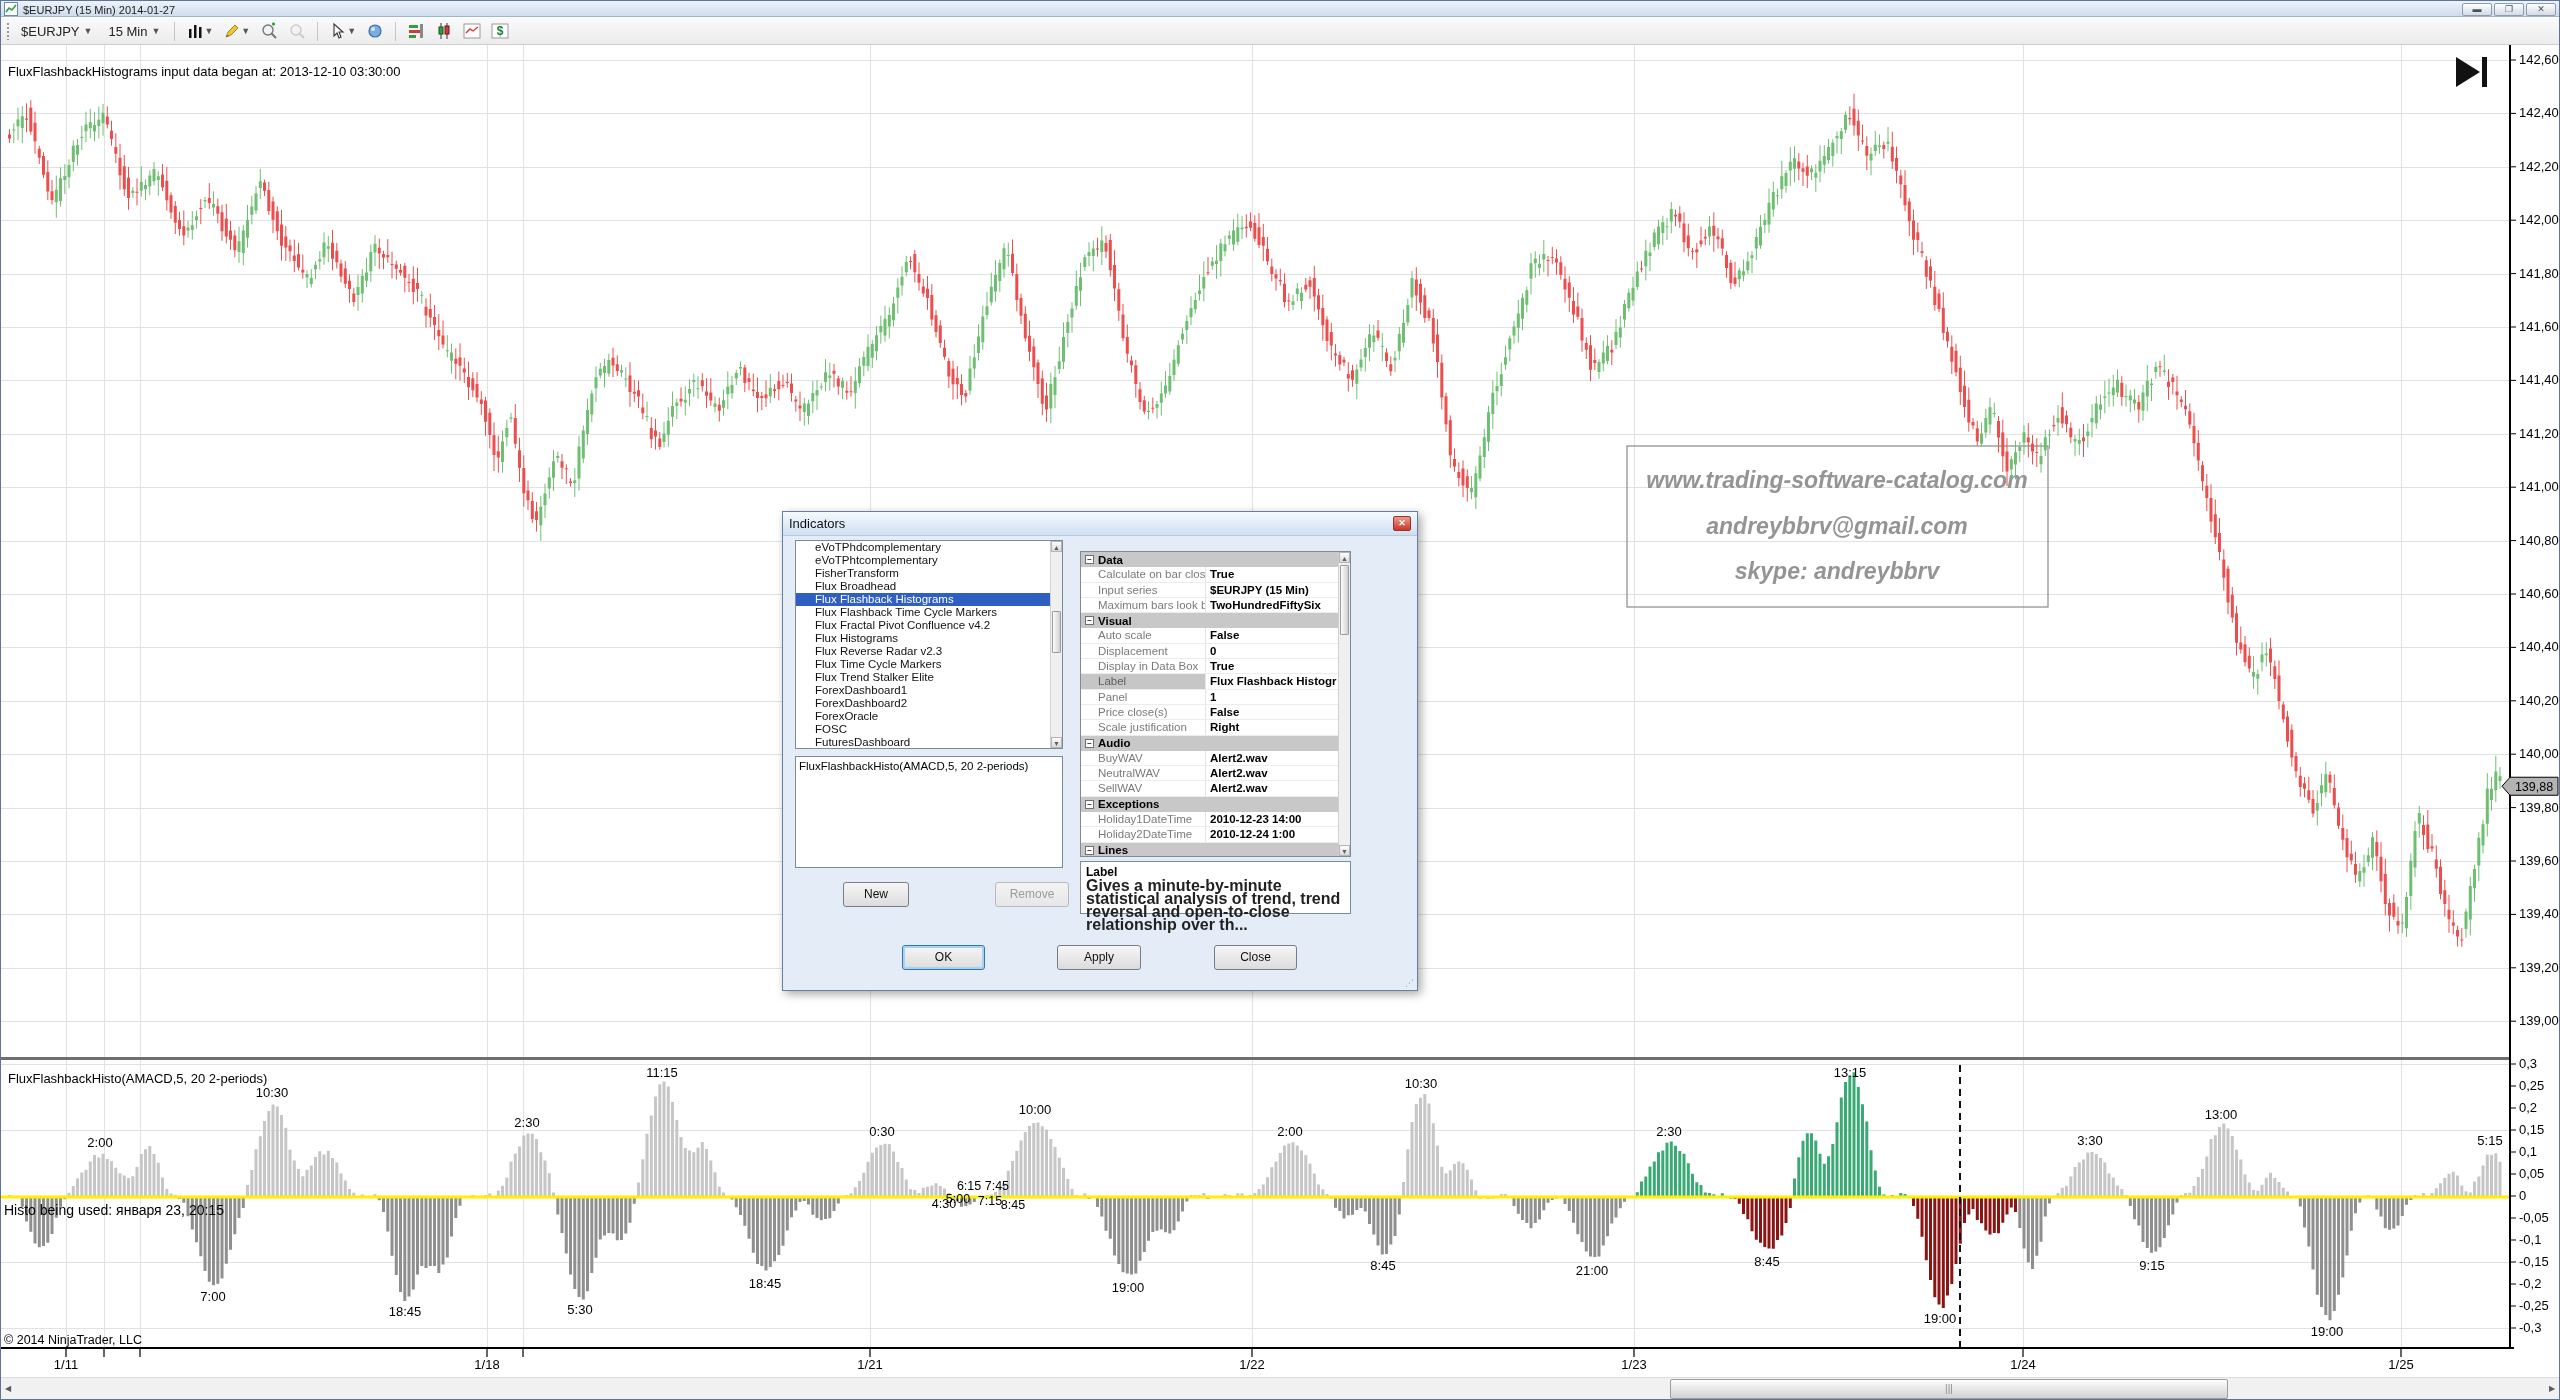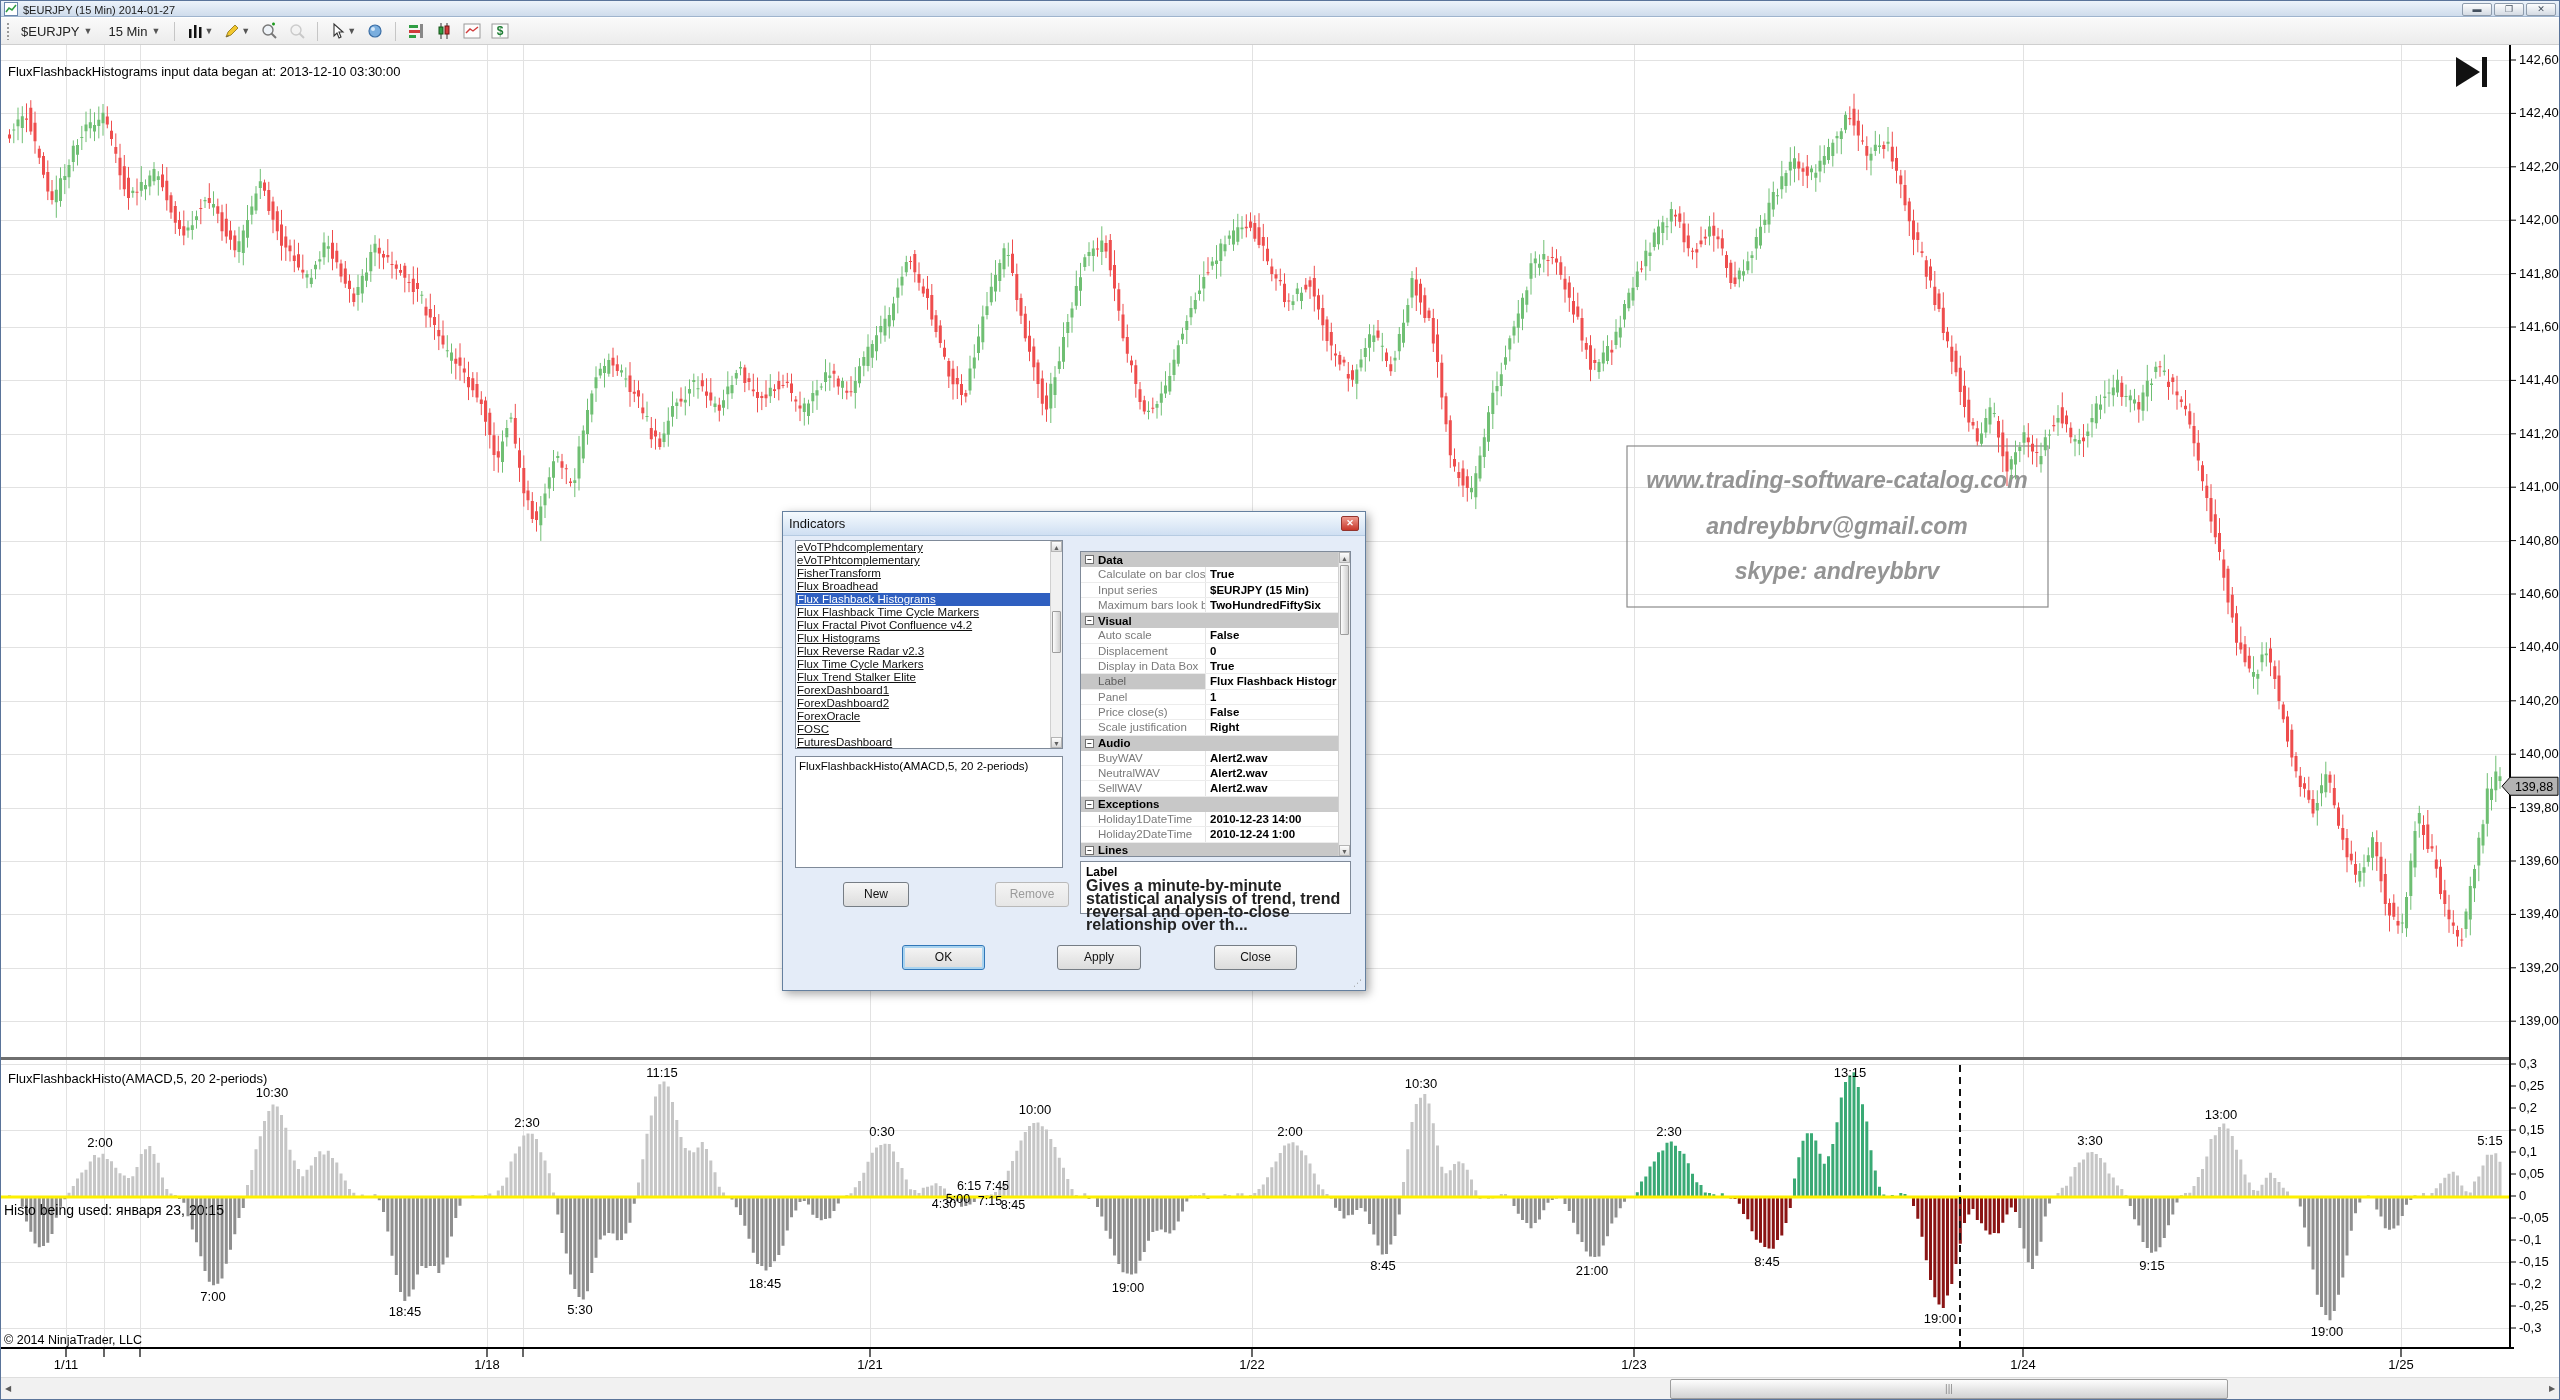--- a/index.html
+++ b/index.html
@@ -22,32 +22,32 @@
     background:linear-gradient(#fafafa,#ececec); border-bottom:1px solid #cfcfcf;
     display:flex; align-items:center; gap:6px; padding:12px 6px; z-index:10; font-size:13px; color:#222; }
   .grip { width:4px; height:18px; background-image:radial-gradient(#9a9a9a 35%, transparent 36%);
     background-size:4px 4px; }
   .tb-sep { width:1px; height:19px; background:#c6c6c6; margin:0 3px; }
   .tb-drop { display:flex; align-items:center; gap:4px; padding:2px 5px; border-radius:2px; }
   .caret { font-size:9px; color:#555; }
   .tb-icon { display:flex; align-items:center; padding:1px 2px; }
 
   
-  #dialog { position:absolute; left:782px; top:511px; width:584px; height:480px;
+  #dialog { position:absolute; left:782px; top:511px; width:636px; height:480px;
     background:#e4ecf8; border:1px solid #65809f; box-shadow:3px 3px 9px rgba(0,0,0,.35);
     z-index:20; font-size:11.5px; }
   #dlg-title { height:24px; background:linear-gradient(#f5fafe,#cfdff2);
     border-bottom:1px solid #b6cbe2; display:flex; align-items:center; padding:0 6px;
     font-size:13px; color:#111; }
   #dlg-close { margin-left:auto; width:18px; height:15px; border:1px solid #93342e; border-radius:2px;
     background:linear-gradient(#ee9a8e,#c8372a); color:#fff; font-size:9px; line-height:13px;
     text-align:center; font-weight:bold; }
   #ind-list { position:absolute; left:12px; top:28px; width:268px; height:209px;
     background:#fff; border:1px solid #7f8a99; overflow:hidden; }
-  .lst-item { height:13px; line-height:13px; padding-left:1px; white-space:nowrap; color:#111;text-decoration:underline; }
+  .lst-item { height:13px; line-height:13px; padding-left:19px; white-space:nowrap; color:#111; }
   .lst-item.sel { background:#2f5fc0; color:#fff; }
   .vscroll { position:absolute; right:0; top:0; bottom:0; width:12px; background:#f0f0f0;
     border-left:1px solid #d0d0d0; }
   .vs-arrow { height:11px; font-size:7px; text-align:center; line-height:11px; color:#606060;
     background:linear-gradient(#fdfdfd,#d9d9d9); border:1px solid #b5b5b5; }
   .vs-arrow.dn { position:absolute; bottom:0; left:0; right:0; }
   .vs-thumb { position:absolute; left:1px; right:1px; background:linear-gradient(90deg,#fdfdfd,#cfcfcf);
     border:1px solid #9d9d9d; border-radius:1px; }
   #cfg-box { position:absolute; left:12px; top:244px; width:268px; height:112px;
     background:#fff; border:1px solid #7f8a99; padding:3px; }

